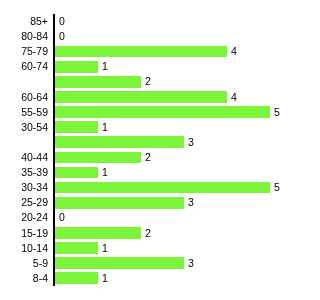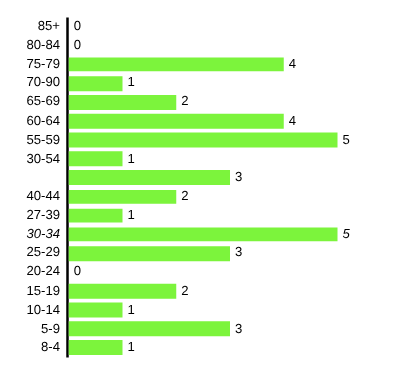--- a/index.html
+++ b/index.html
@@ -83,26 +83,25 @@
         <div class="row" style="top: 15.1111px; height: 15.1111px;">
           <div class="cat-label" style="height: 15.1111px; line-height: 15.1111px;">80-84</div>
           <div class="val-label" style="left: 59px; height: 15.1111px; line-height: 15.1111px;">0</div>
         </div>
         <div class="row" style="top: 30.2222px; height: 15.1111px;">
           <div class="cat-label" style="height: 15.1111px; line-height: 15.1111px;">75-79</div>
           <div class="bar" style="width: 172px; background: rgb(124, 244, 60); height: 11.6111px; top: 1.6px;"></div>
           <div class="val-label" style="left: 231px; height: 15.1111px; line-height: 15.1111px;">4</div>
         </div>
         <div class="row" style="top: 45.3333px; height: 15.1111px;">
-          <div class="cat-label" style="height: 15.1111px; line-height: 15.1111px;">70-90</div>
+          <div class="cat-label" style="height: 15.1111px; line-height: 15.1111px;">60-74</div>
           <div class="bar" style="width: 43px; background: rgb(124, 244, 60); height: 11.6111px; top: 1.6px;"></div>
           <div class="val-label" style="left: 102px; height: 15.1111px; line-height: 15.1111px;">1</div>
         </div>
         <div class="row" style="top: 60.4444px; height: 15.1111px;">
-          <div class="cat-label" style="height: 15.1111px; line-height: 15.1111px;">65-69</div>
           <div class="bar" style="width: 86px; background: rgb(124, 244, 60); height: 11.6111px; top: 1.6px;"></div>
           <div class="val-label" style="left: 145px; height: 15.1111px; line-height: 15.1111px;">2</div>
         </div>
         <div class="row" style="top: 75.5556px; height: 15.1111px;">
           <div class="cat-label" style="height: 15.1111px; line-height: 15.1111px;">60-64</div>
           <div class="bar" style="width: 172px; background: rgb(124, 244, 60); height: 11.6111px; top: 1.6px;"></div>
           <div class="val-label" style="left: 231px; height: 15.1111px; line-height: 15.1111px;">4</div>
         </div>
         <div class="row" style="top: 90.6667px; height: 15.1111px;">
           <div class="cat-label" style="height: 15.1111px; line-height: 15.1111px;">55-59</div>
@@ -117,25 +116,25 @@
         <div class="row" style="top: 120.889px; height: 15.1111px;">
           <div class="bar" style="width: 129px; background: rgb(124, 244, 60); height: 11.6111px; top: 1.6px;"></div>
           <div class="val-label" style="left: 188px; height: 15.1111px; line-height: 15.1111px;">3</div>
         </div>
         <div class="row" style="top: 136px; height: 15.1111px;">
           <div class="cat-label" style="height: 15.1111px; line-height: 15.1111px;">40-44</div>
           <div class="bar" style="width: 86px; background: rgb(124, 244, 60); height: 11.6111px; top: 1.6px;"></div>
           <div class="val-label" style="left: 145px; height: 15.1111px; line-height: 15.1111px;">2</div>
         </div>
         <div class="row" style="top: 151.111px; height: 15.1111px;">
-          <div class="cat-label" style="height: 15.1111px; line-height: 15.1111px;">27-39</div>
+          <div class="cat-label" style="height: 15.1111px; line-height: 15.1111px;">35-39</div>
           <div class="bar" style="width: 43px; background: rgb(124, 244, 60); height: 11.6111px; top: 1.6px;"></div>
           <div class="val-label" style="left: 102px; height: 15.1111px; line-height: 15.1111px;">1</div>
         </div>
-        <div class="row" style="top: 166.222px; height: 15.1111px; font-style: italic;">
+        <div class="row" style="top: 166.222px; height: 15.1111px;">
           <div class="cat-label" style="height: 15.1111px; line-height: 15.1111px;">30-34</div>
           <div class="bar" style="width: 215px; background: rgb(124, 244, 60); height: 11.6111px; top: 1.6px;"></div>
           <div class="val-label" style="left: 274px; height: 15.1111px; line-height: 15.1111px;">5</div>
         </div>
         <div class="row" style="top: 181.333px; height: 15.1111px;">
           <div class="cat-label" style="height: 15.1111px; line-height: 15.1111px;">25-29</div>
           <div class="bar" style="width: 129px; background: rgb(124, 244, 60); height: 11.6111px; top: 1.6px;"></div>
           <div class="val-label" style="left: 188px; height: 15.1111px; line-height: 15.1111px;">3</div>
         </div>
         <div class="row" style="top: 196.444px; height: 15.1111px;">

